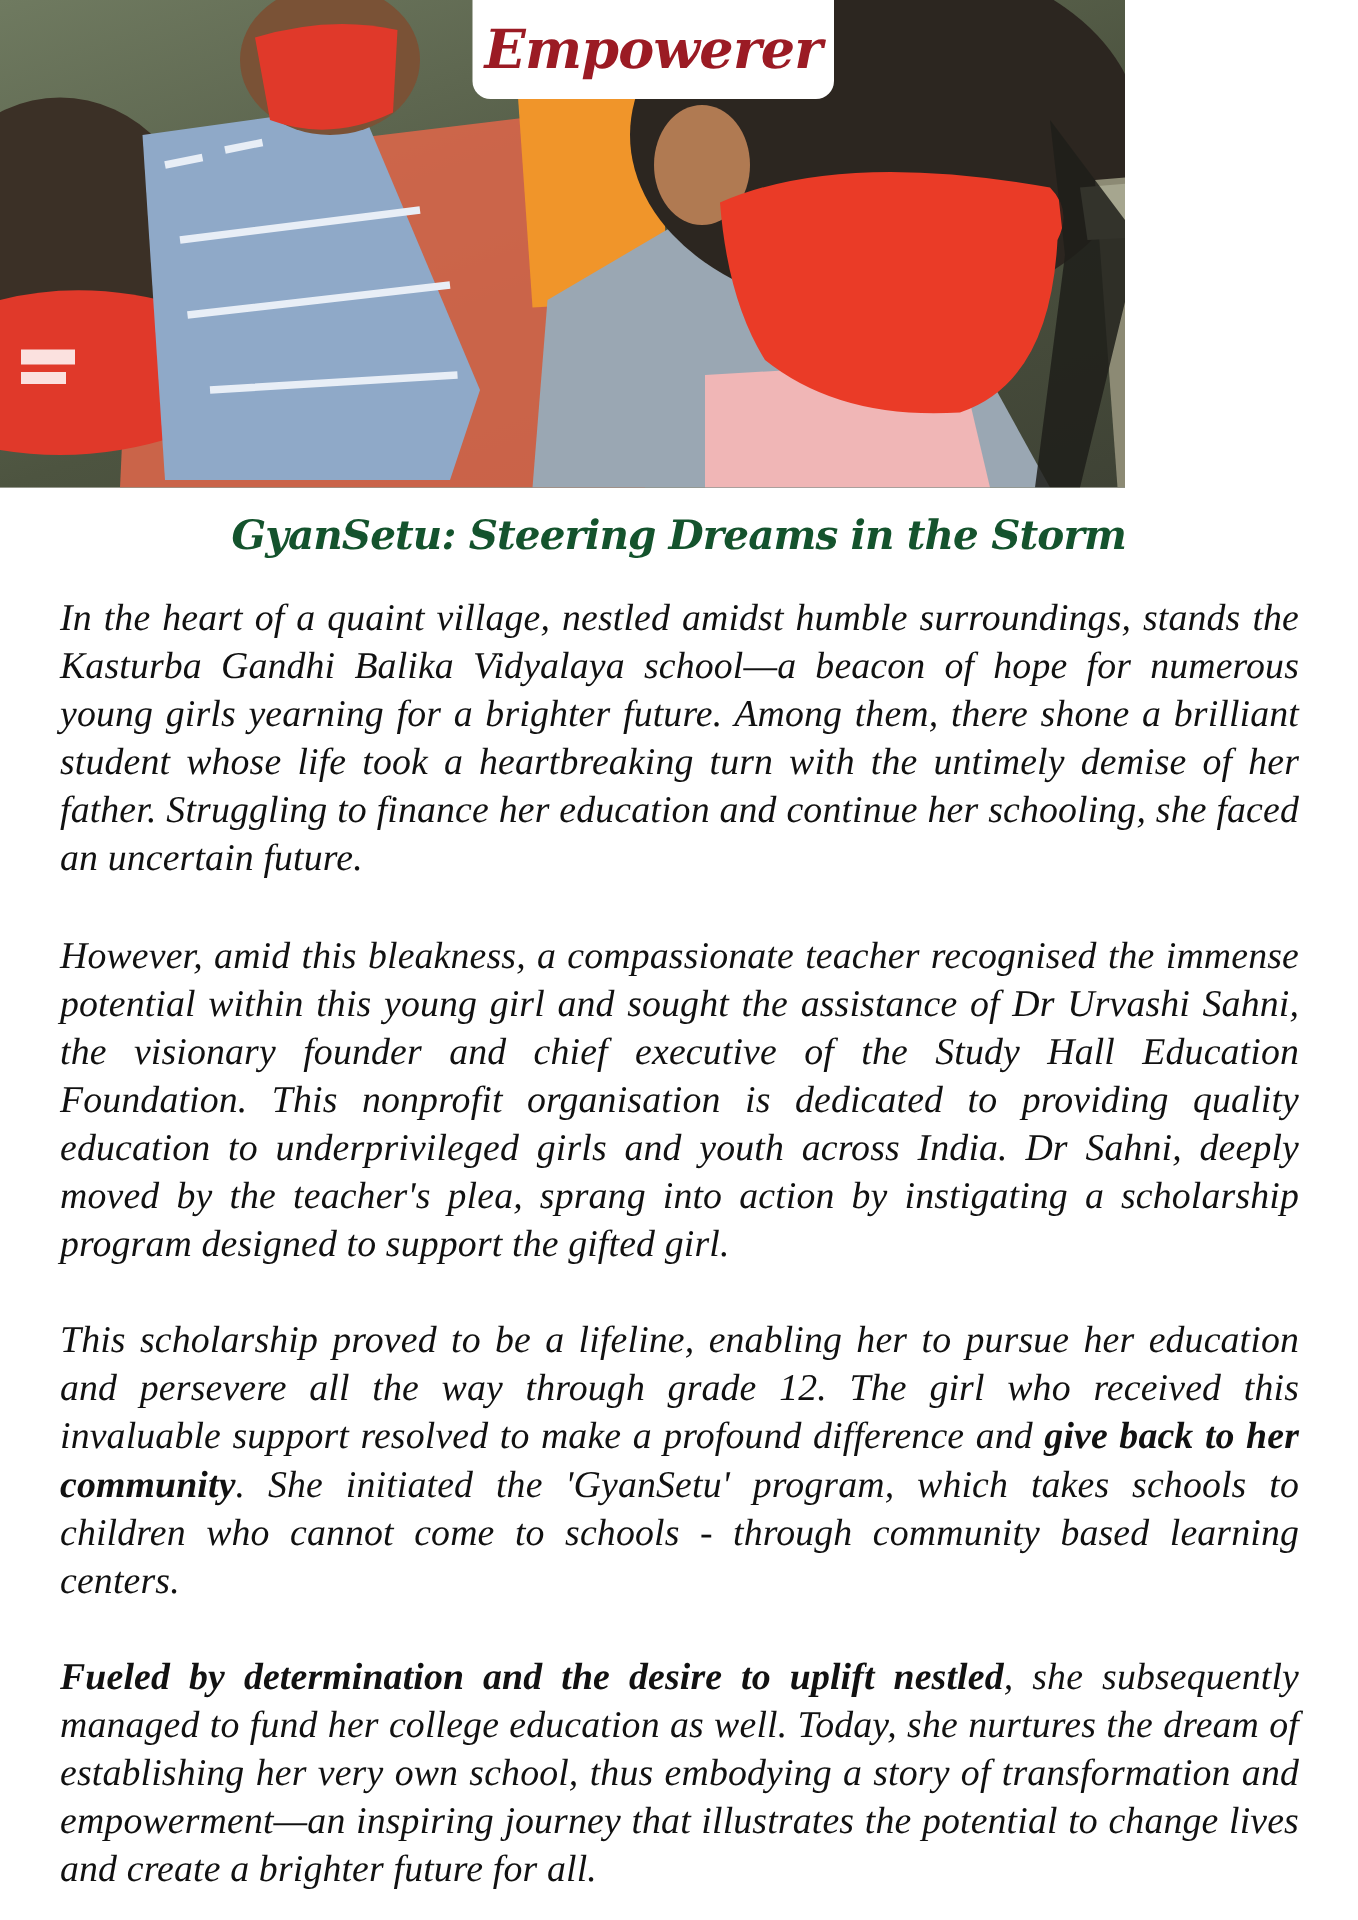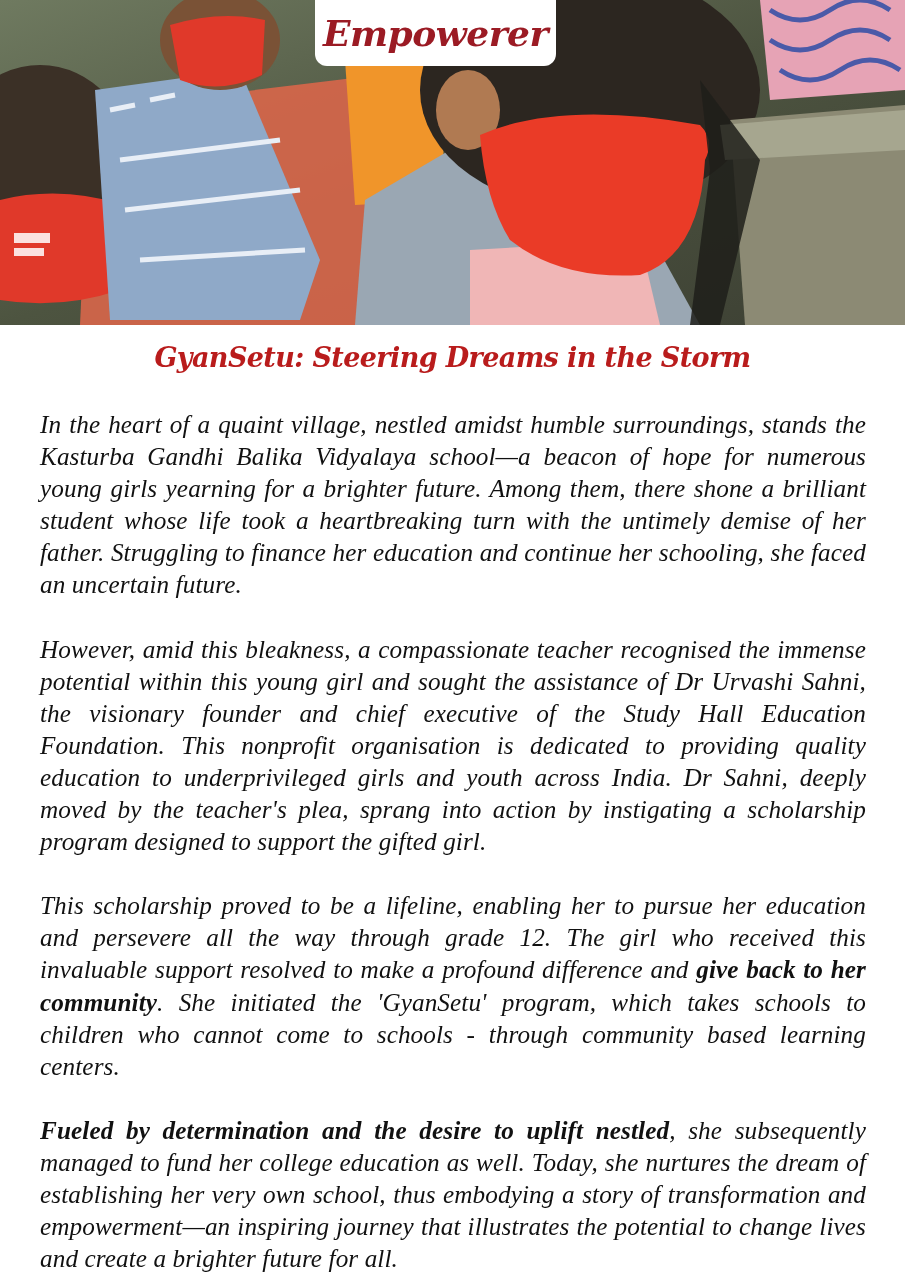--- a/index.html
+++ b/index.html
@@ -3,50 +3,50 @@
   <meta charset="utf-8">
   <style>
     html, body { margin: 0; padding: 0; }
     body {
       width: 905px; height: 1280px; overflow: hidden;
       background: #ffffff;
       font-family: "DejaVu Serif", "Liberation Serif", serif;
       position: relative;
     }
     .hero {
-      position: absolute; left: 0; top: 0; width: 905px; height: 325px;
+      position: absolute; left: 0; top: 0; width: 750px; height: 325px;
       overflow: hidden;
       background: #5a5f4c;
     }
     .hero svg { display: block; }
     .badge {
       position: absolute; left: 315px; top: 0; width: 241px; height: 66px;
       background: #ffffff; border-radius: 0 0 12px 12px;
       display: flex; align-items: center; justify-content: center;
       box-sizing: border-box;
       border-radius: 12px; top: -12px; height: 78px; padding-top: 12px;
     }
     .badge-text {
       font-family: "DejaVu Serif", "Liberation Serif", serif;
       font-style: italic; font-weight: bold;
       font-size: 36px; color: #9b1b24; letter-spacing: -0.5px;
     }
     .title {
       position: absolute; left: 0; top: 342px; width: 905px; text-align: center;
       font-style: italic; font-weight: bold; font-size: 27px;
-      color: #b91c1c; letter-spacing: -0.6px;
+      color: #14532d; letter-spacing: -0.6px;
       font-family: "DejaVu Serif", "Liberation Serif", serif;
     }
     .body-text {
       position: absolute; left: 40px; top: 397px; width: 826px;
       font-family: "Liberation Serif", "DejaVu Serif", serif;
       font-style: italic; font-size: 25.2px; line-height: 32.1px;
       color: #111111; text-align: justify; letter-spacing: 0.1px;
     }
-    .body-text p { margin: 12px 0 32px 0; }
+    .body-text p { margin: 0 0 32px 0; }
     .body-text b { font-weight: bold; }
   </style>
 </head>
 <body>
 
 <div class="hero">
   <svg width="905" height="325" viewBox="0 0 905 325">
     <defs>
       <linearGradient id="bg" x1="0" y1="0" x2="1" y2="1">
         <stop offset="0" stop-color="#6f7a60"></stop>

